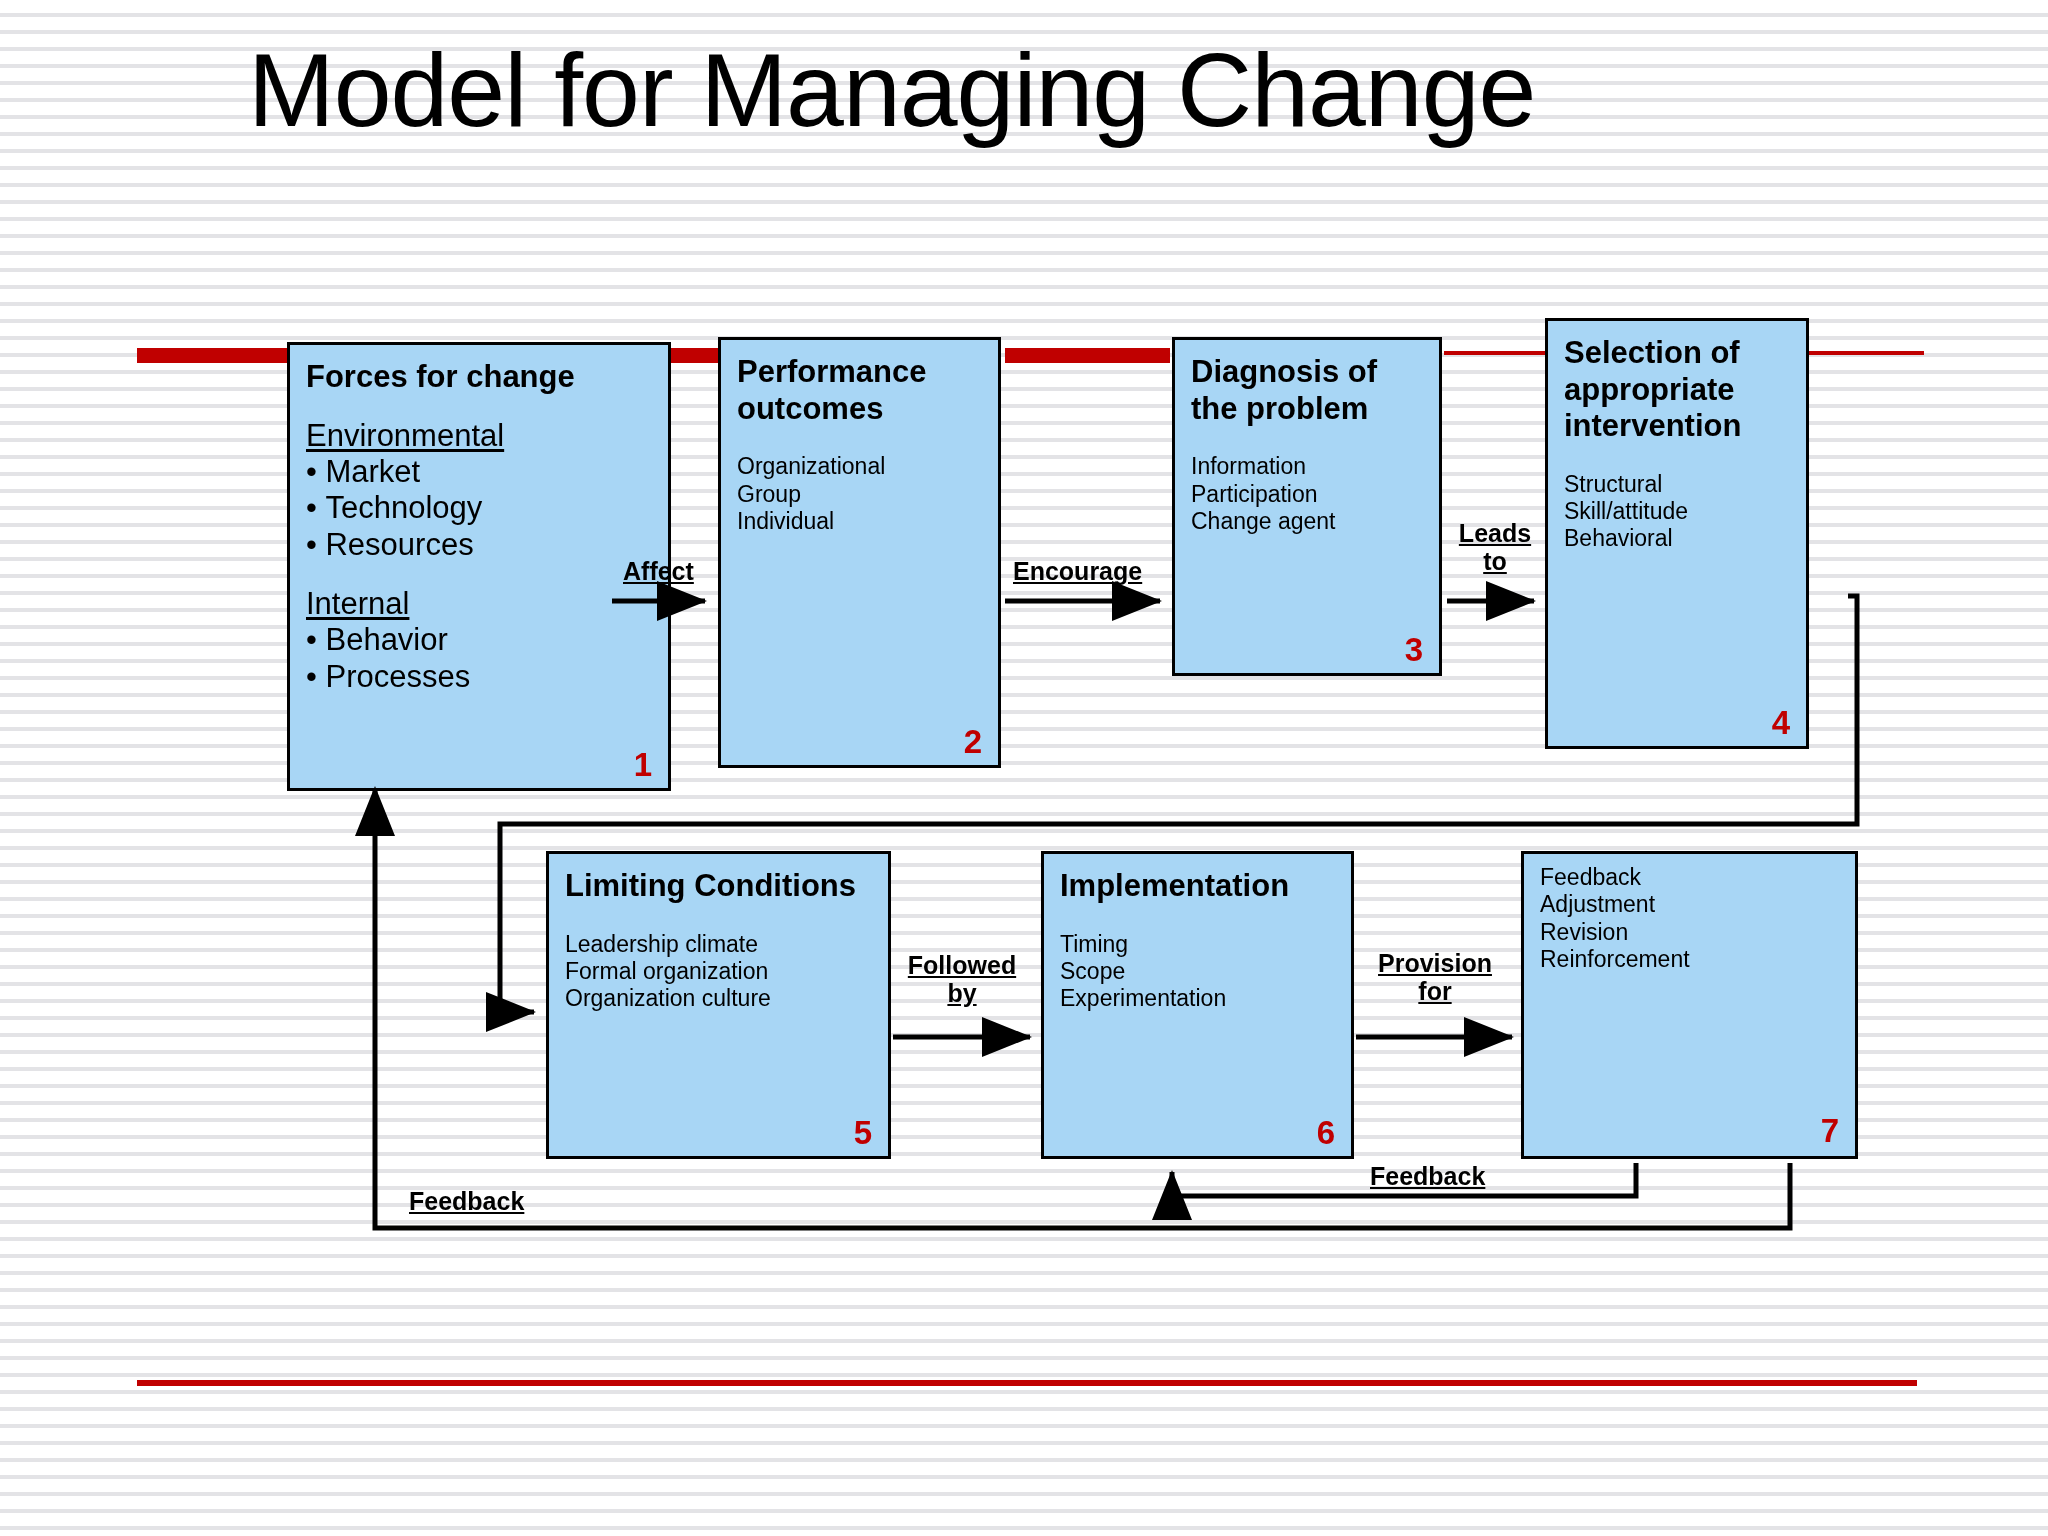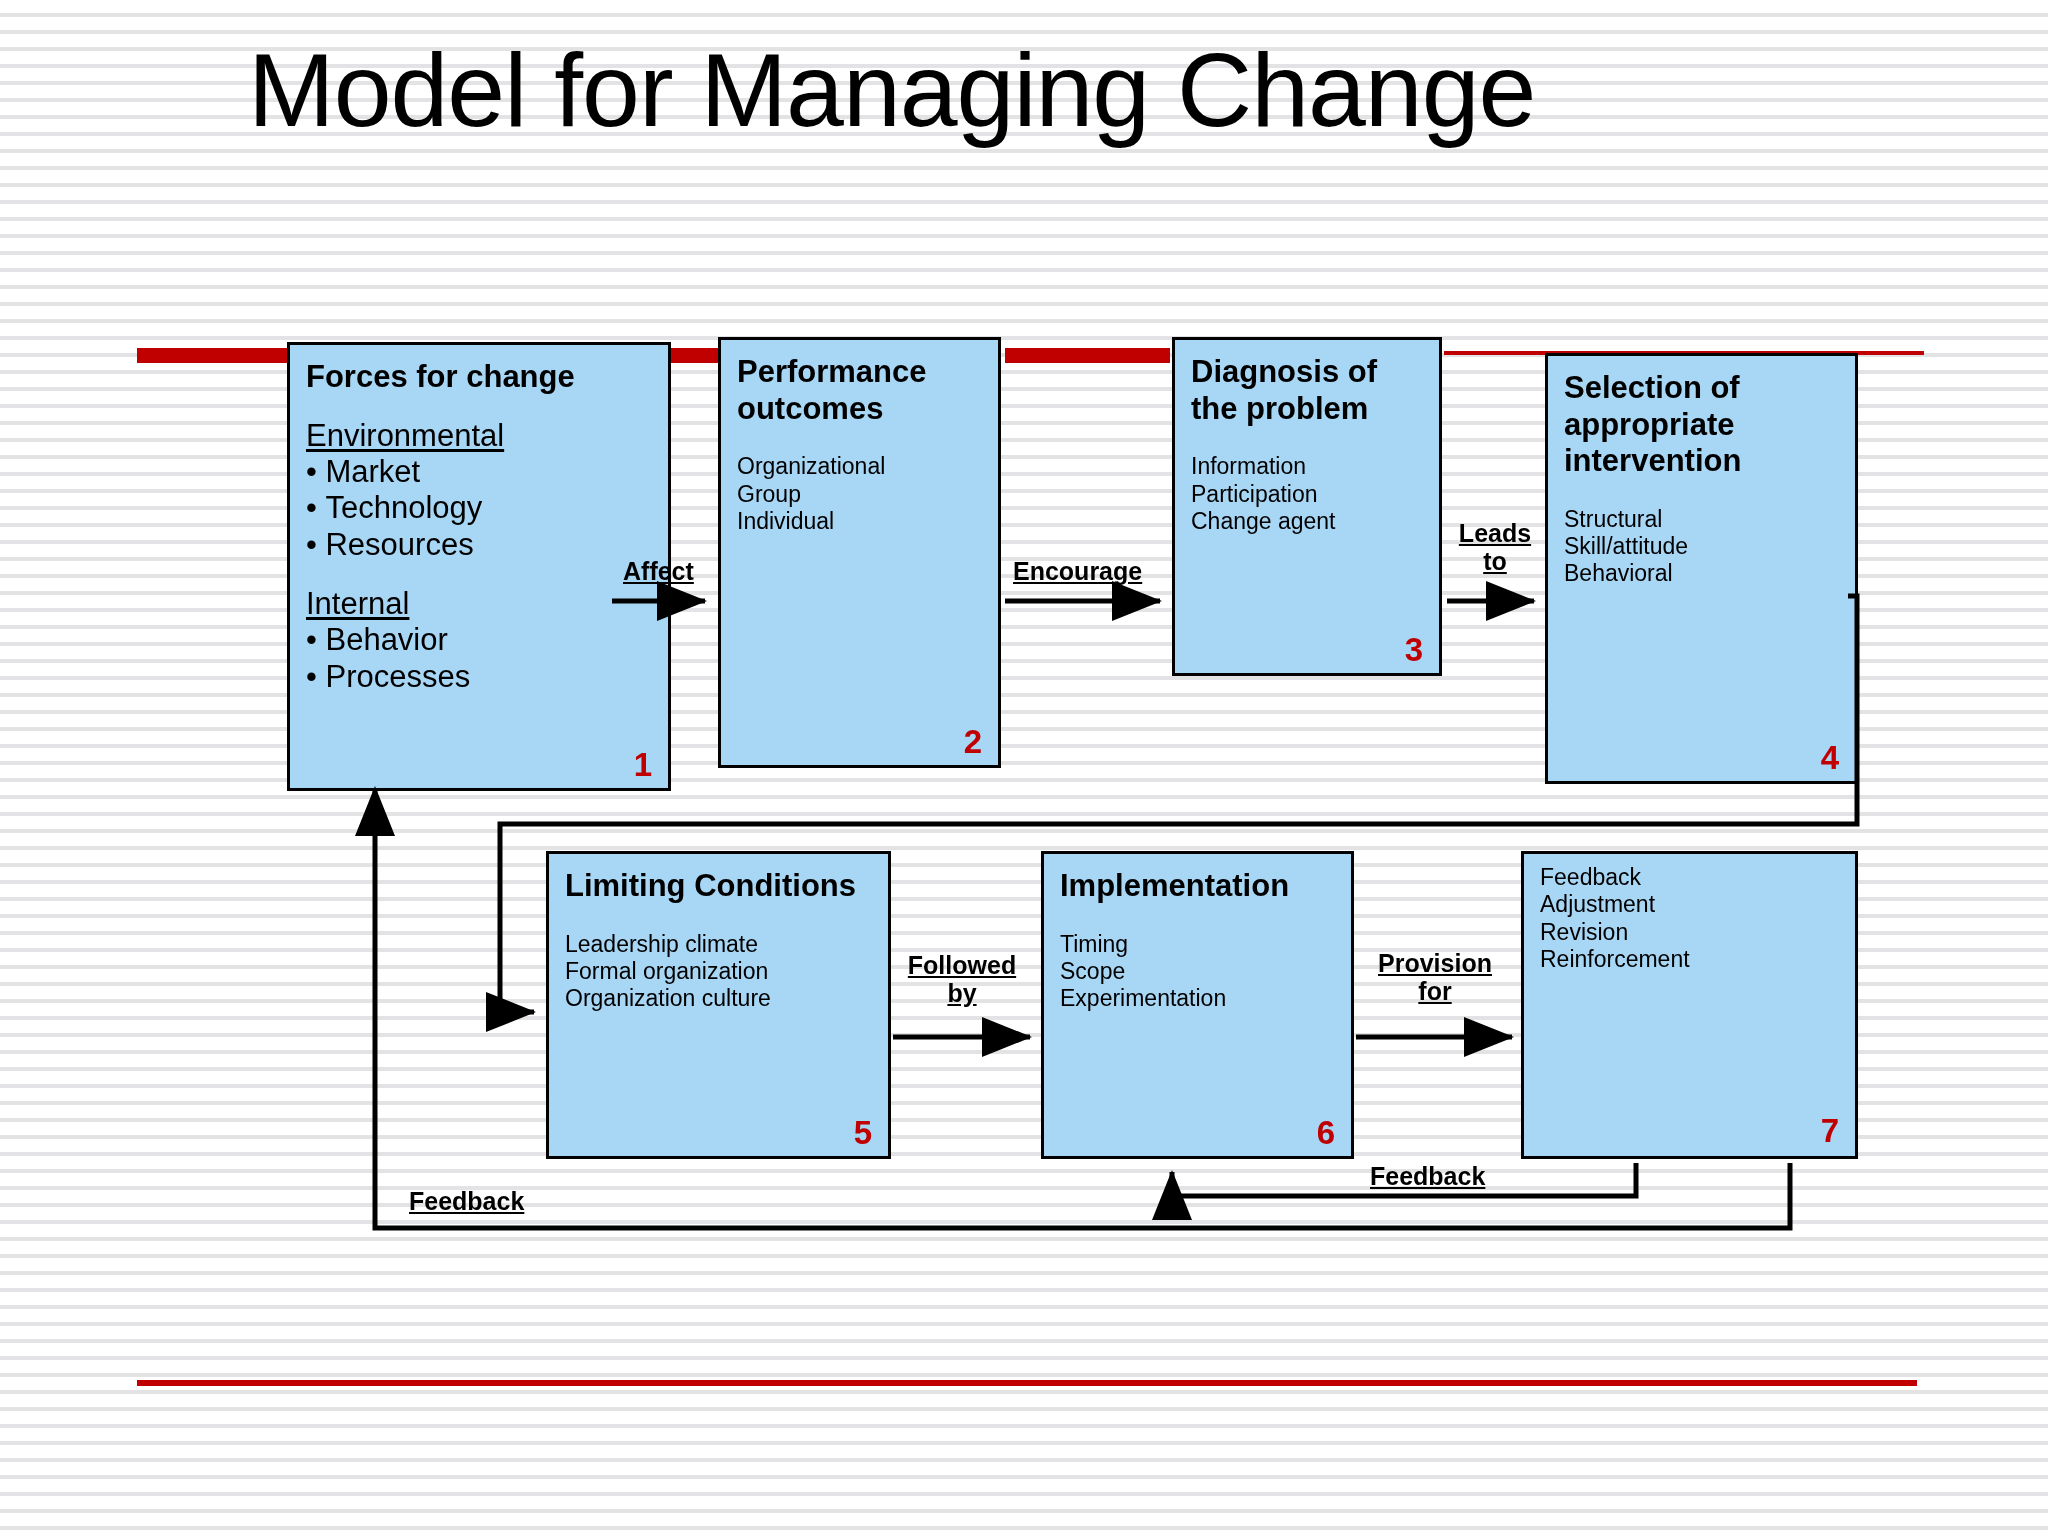--- a/index.html
+++ b/index.html
@@ -180,21 +180,21 @@
       <div class="line">the problem</div>
     </div>
     <div class="body">
       <div class="line">Information</div>
       <div class="line">Participation</div>
       <div class="line">Change agent</div>
     </div>
     <div class="num">3</div>
   </div>
 
-  <div class="node" style="left:1545px; top:353px; width:313px; height:431px;">
+  <div class="node" style="left:1545px; top:318px; width:264px; height:431px;">
     <div class="heading">
       <div class="line">Selection of</div>
       <div class="line">appropriate</div>
       <div class="line">intervention</div>
     </div>
     <div class="body">
       <div class="line">Structural</div>
       <div class="line">Skill/attitude</div>
       <div class="line">Behavioral</div>
     </div>

